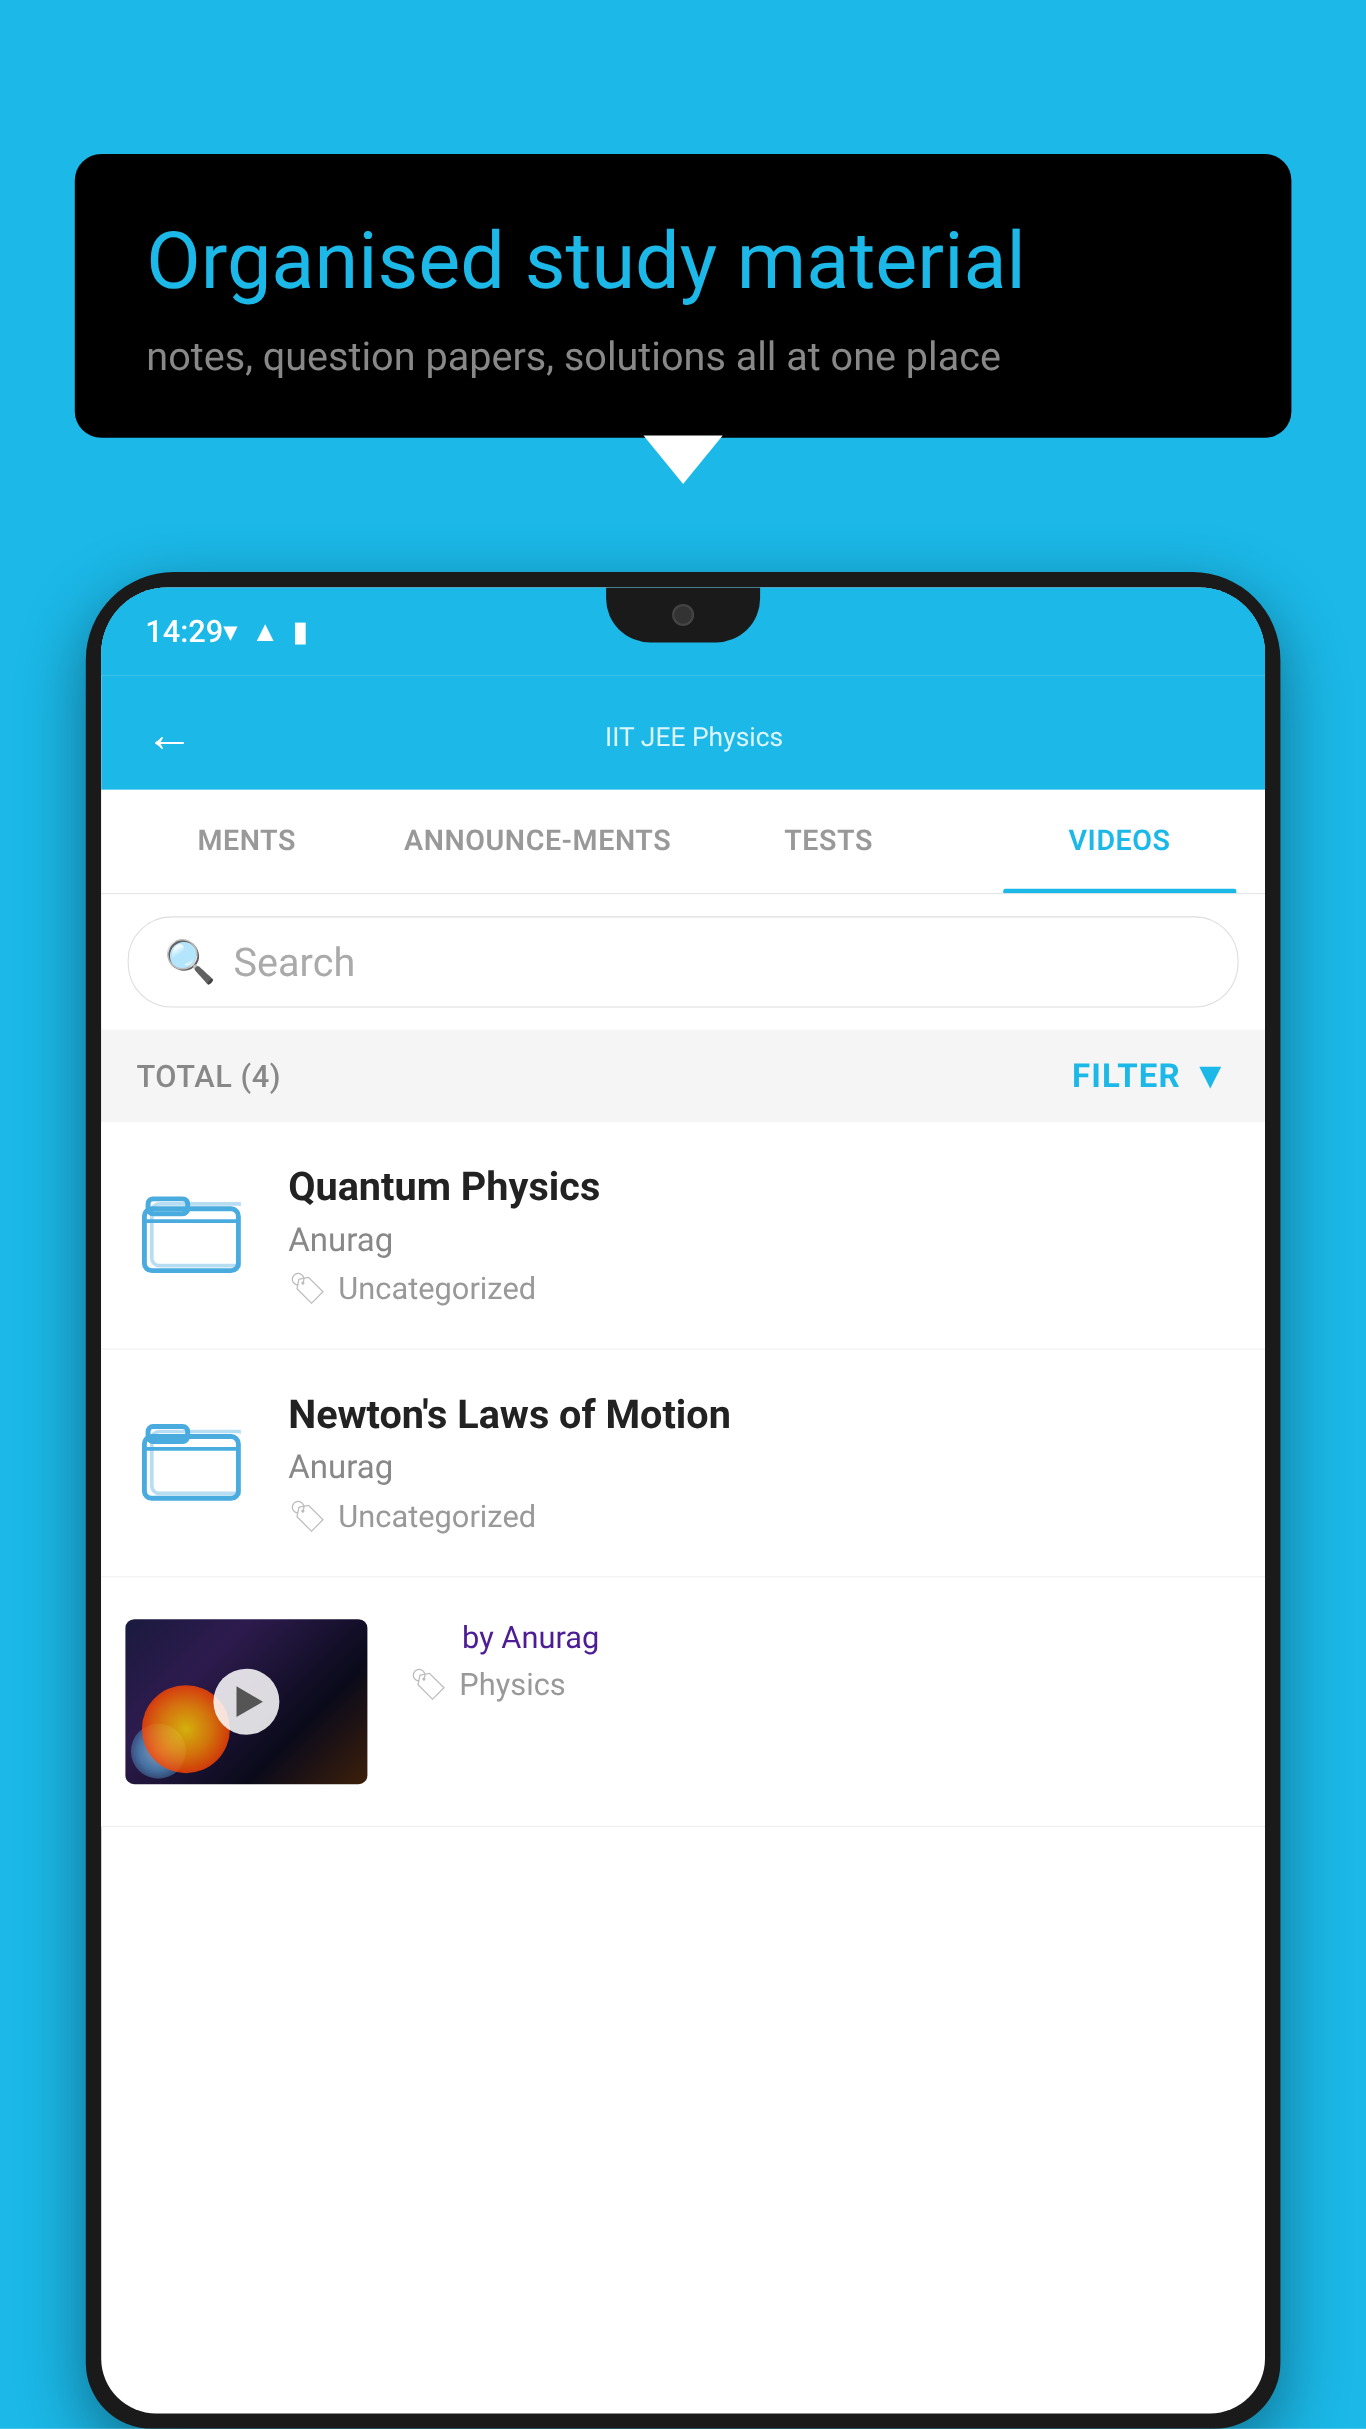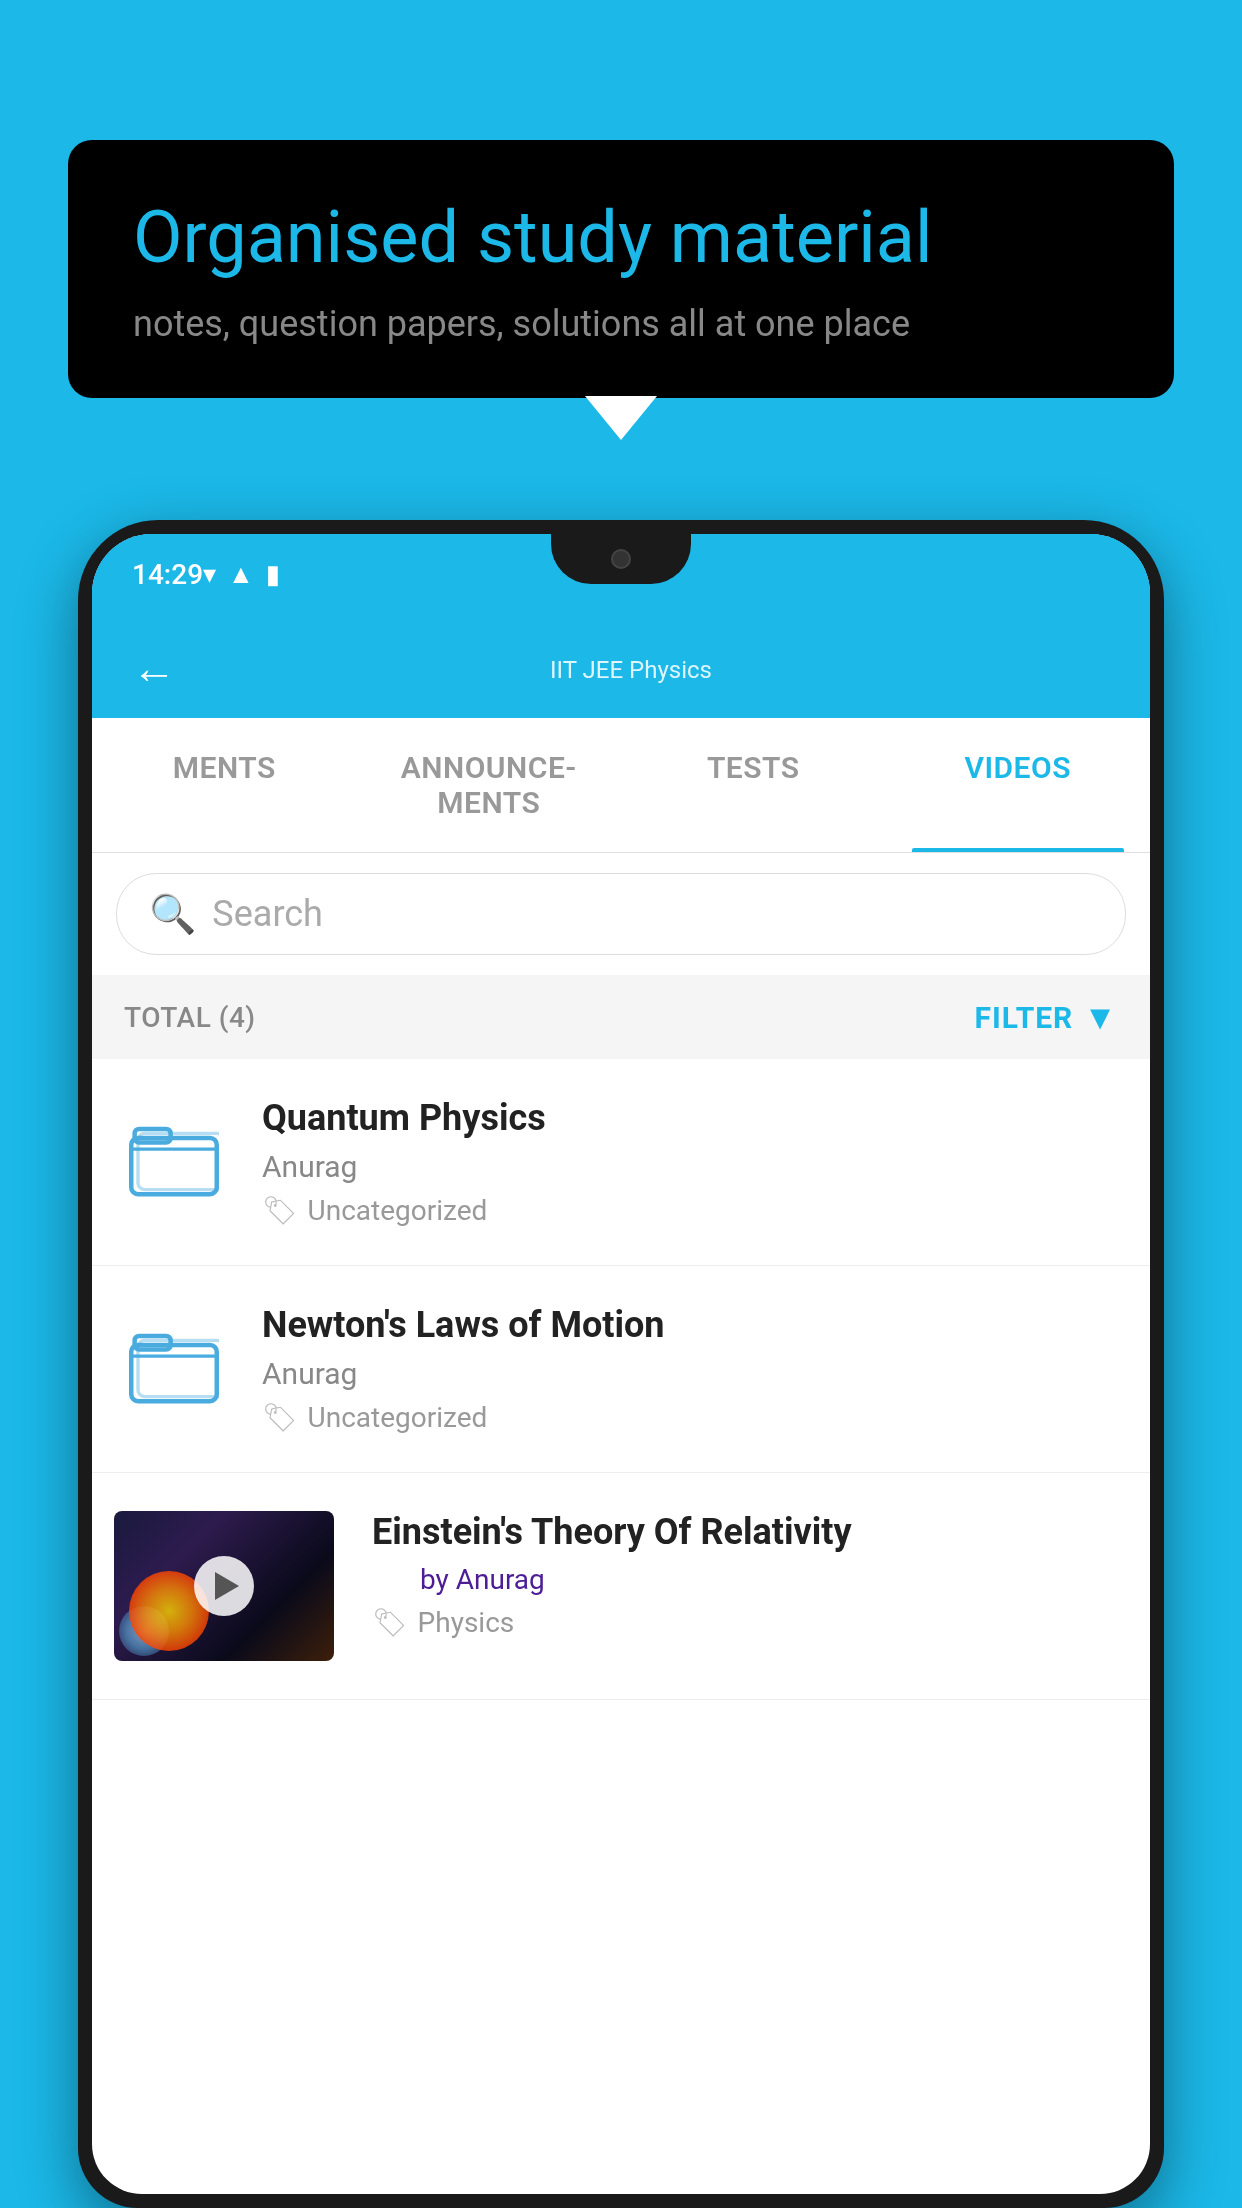--- a/index.html
+++ b/index.html
@@ -168,21 +168,21 @@
       background: white;
       display: flex;
       border-bottom: 1px solid #e0e0e0;
       overflow-x: hidden;
     }
 
     .tab-item {
       flex: 1;
       padding: 32px 10px;
       text-align: center;
-      font-size: 30px;
+      font-size: 26px;
       font-weight: 600;
       color: #999;
       letter-spacing: 0.5px;
       position: relative;
       cursor: pointer;
     }
 
     .tab-item.active {
       color: #1BB8E8;
     }
@@ -506,21 +506,20 @@
 
       <div class="video-item" style="align-items:flex-start;">
         <div class="video-item-thumbnail-img">
           <div class="orb2"></div>
           <div class="orb"></div>
           <div class="play-btn-circle">
             <div class="play-triangle"></div>
           </div>
         </div>
         <div class="einstein-info" style="padding-left: 10px;">
-          <div class="einstein-title">Einstein's Theory Of Relativity</div>
           <div class="einstein-author">by Anurag</div>
           <div class="einstein-tag">
             <span class="tag-icon">🏷</span>
             <span>Physics</span>
           </div>
         </div>
       </div>
 
     </div>
   </div>

